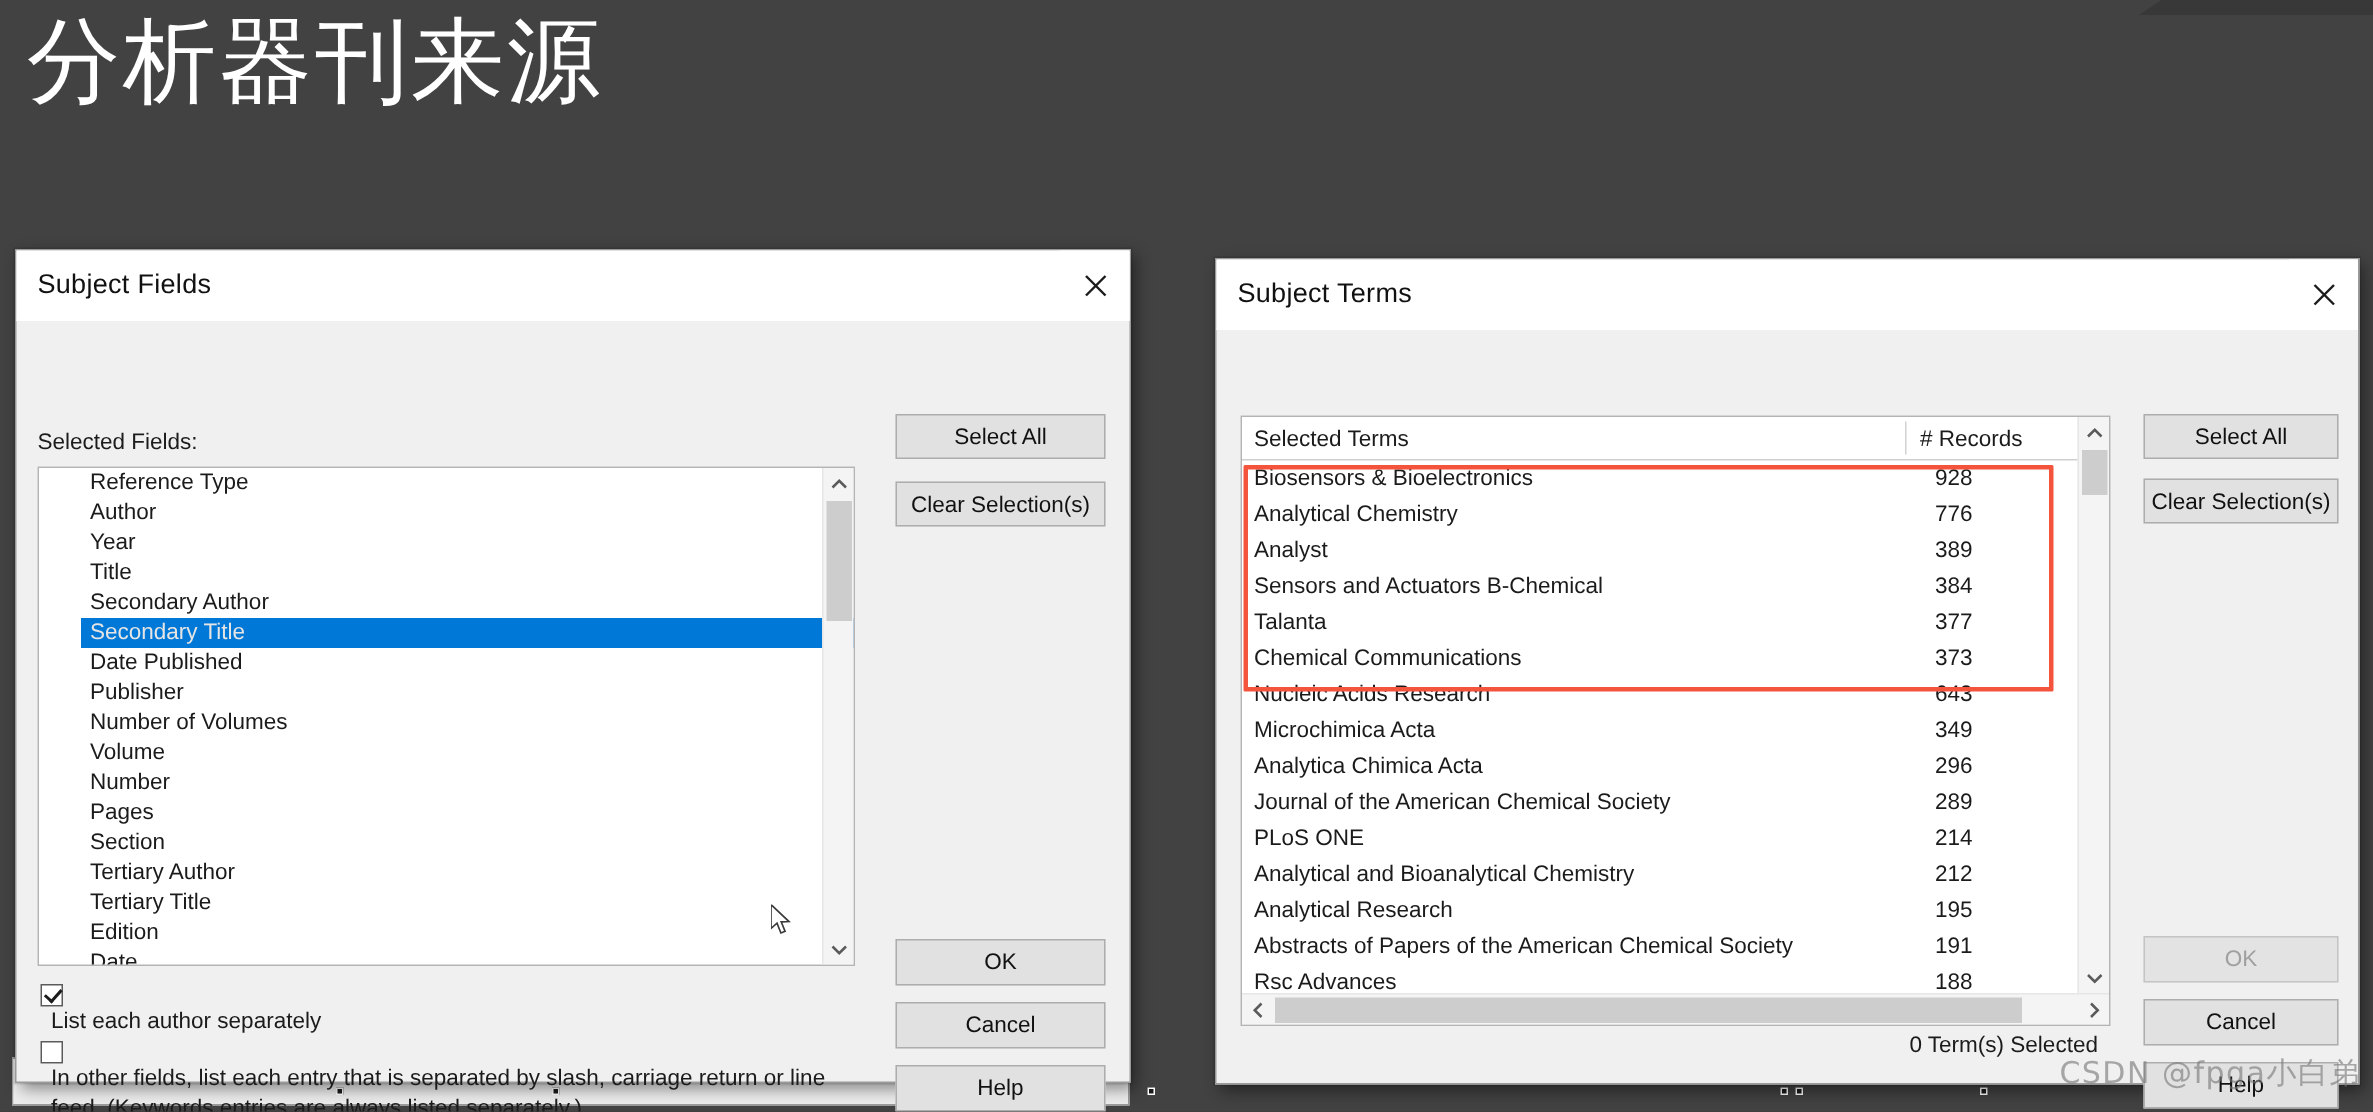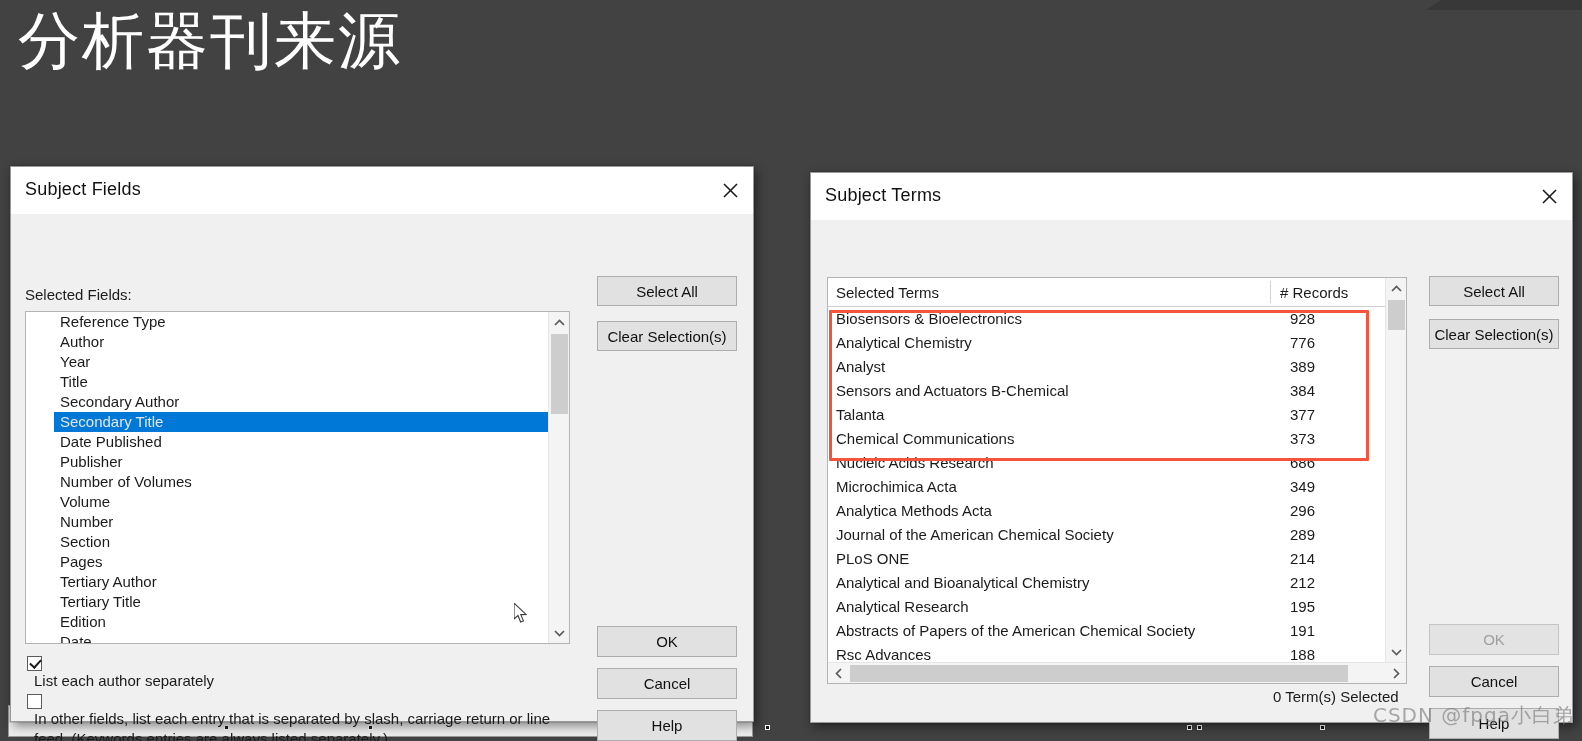--- a/index.html
+++ b/index.html
@@ -276,22 +276,22 @@
             <div class="lb-row">Author</div>
             <div class="lb-row">Year</div>
             <div class="lb-row">Title</div>
             <div class="lb-row">Secondary Author</div>
             <div class="lb-row selected">Secondary Title</div>
             <div class="lb-row">Date Published</div>
             <div class="lb-row">Publisher</div>
             <div class="lb-row">Number of Volumes</div>
             <div class="lb-row">Volume</div>
             <div class="lb-row">Number</div>
+            <div class="lb-row">Pages</div>
             <div class="lb-row">Section</div>
-            <div class="lb-row">Pages</div>
             <div class="lb-row">Tertiary Author</div>
             <div class="lb-row">Tertiary Title</div>
             <div class="lb-row">Edition</div>
             <div class="lb-row">Date</div>
           </div>
         <div class="vscroll">
           <div class="arrow up">
             <svg width="11" height="8" viewBox="0 0 11 8">
                 <polyline points="1,6 5.5,1.5 10,6" fill="none" stroke="#5a5a5a" stroke-width="1.7"></polyline>
               </svg>
@@ -373,28 +373,28 @@
             <div class="term-row">
               <span class="tname">Talanta</span>
               <span class="tcount">377</span>
             </div>
             <div class="term-row">
               <span class="tname">Chemical Communications</span>
               <span class="tcount">373</span>
             </div>
             <div class="term-row">
               <span class="tname">Nucleic Acids Research</span>
-              <span class="tcount">686</span>
+              <span class="tcount">643</span>
             </div>
             <div class="term-row">
               <span class="tname">Microchimica Acta</span>
               <span class="tcount">349</span>
             </div>
             <div class="term-row">
-              <span class="tname">Analytica Methods Acta</span>
+              <span class="tname">Analytica Chimica Acta</span>
               <span class="tcount">296</span>
             </div>
             <div class="term-row">
               <span class="tname">Journal of the American Chemical Society</span>
               <span class="tcount">289</span>
             </div>
             <div class="term-row">
               <span class="tname">PLoS ONE</span>
               <span class="tcount">214</span>
             </div>

